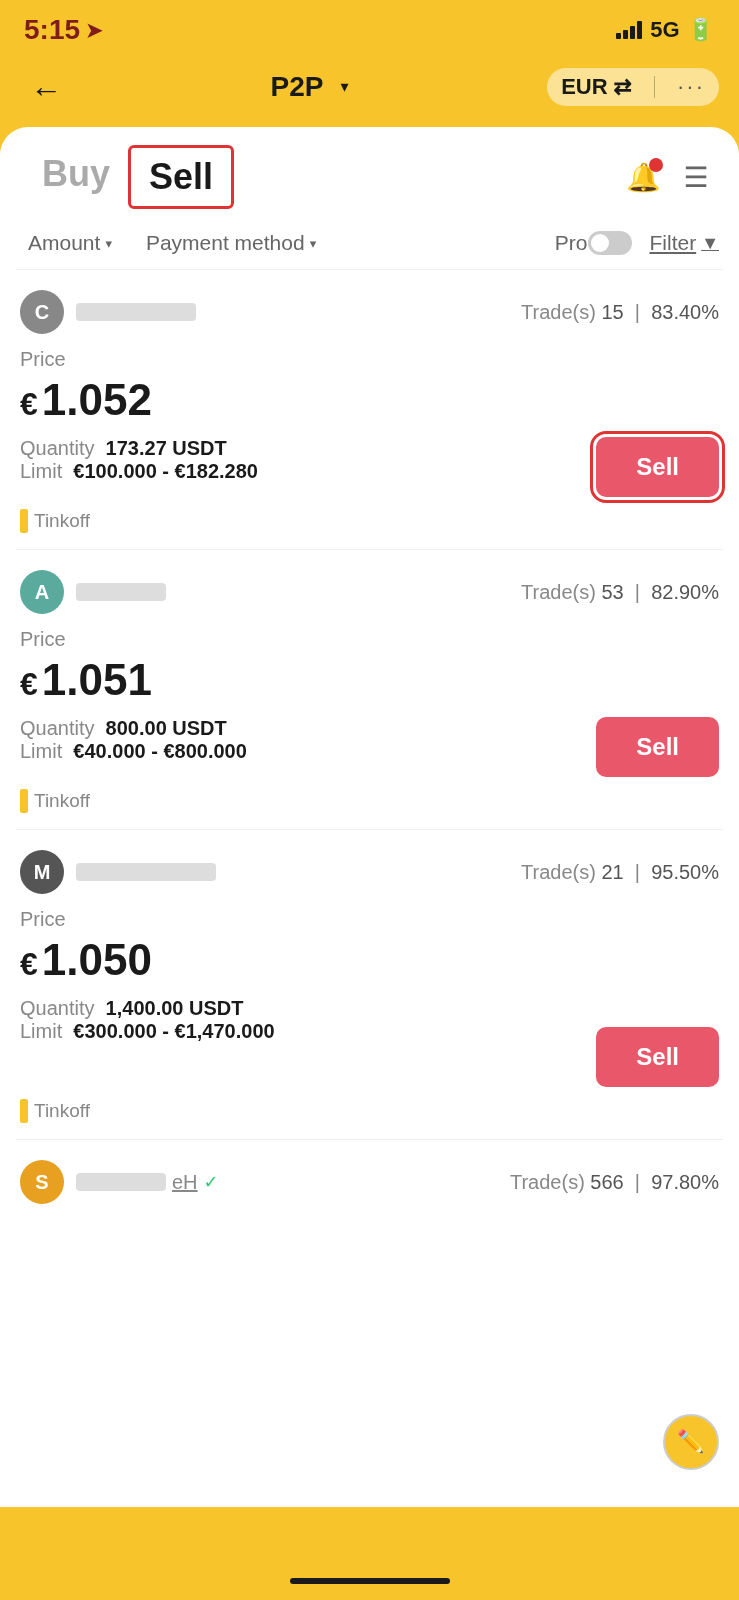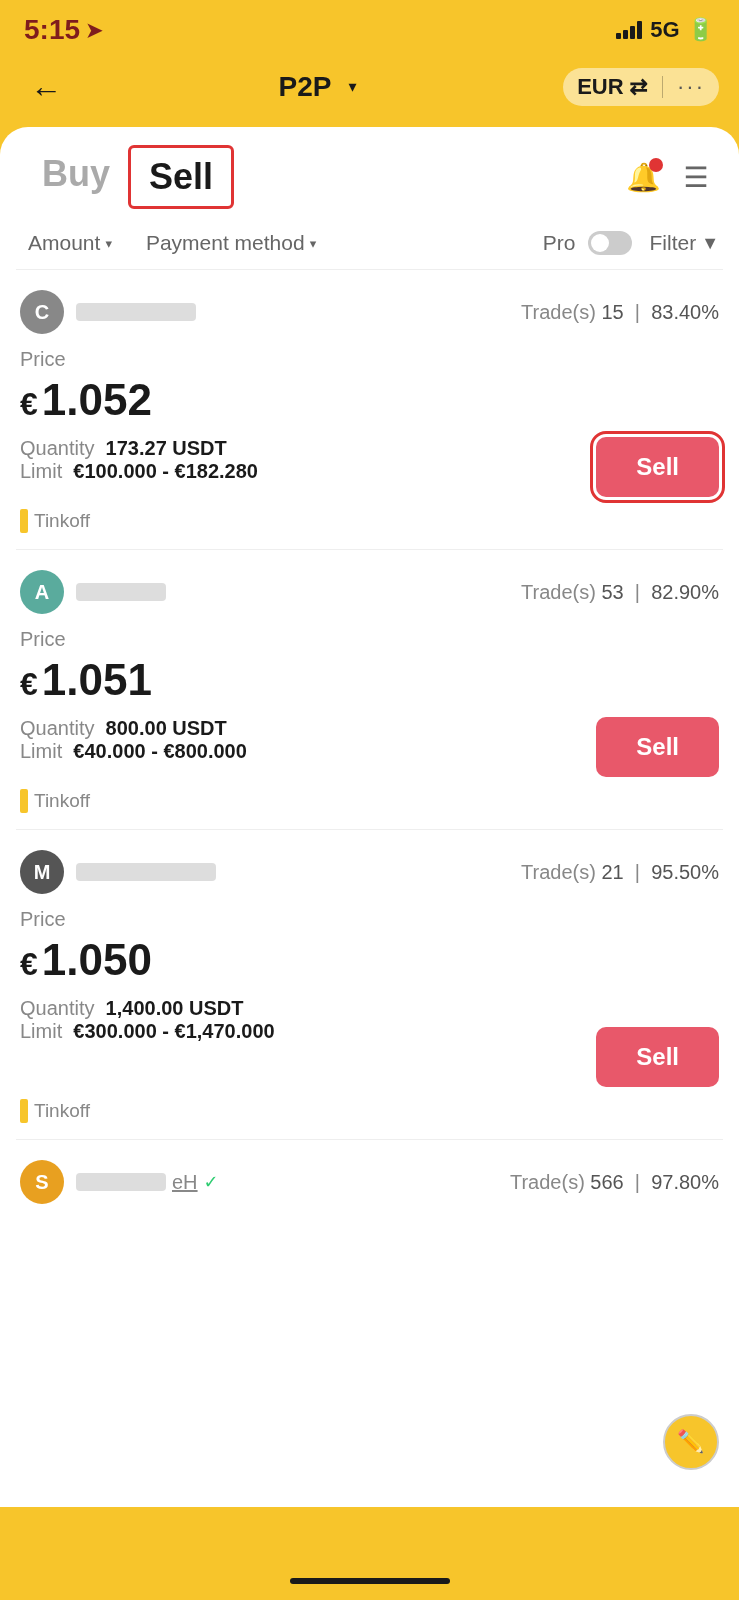--- a/index.html
+++ b/index.html
@@ -79,21 +79,21 @@
       font-weight: 700;
       color: #1a1a1a;
     }
     .nav-dropdown-icon {
       font-size: 16px;
       color: #1a1a1a;
     }
     .nav-right {
       display: flex;
       align-items: center;
-      gap: 4px;
+      gap: 12px;
       background: rgba(255,255,255,0.5);
       border-radius: 50px;
       padding: 6px 14px;
       justify-content: center;
     }
     .nav-currency {
       font-size: 22px;
       font-weight: 600;
       color: #1a1a1a;
       display: flex;
@@ -207,21 +207,21 @@
       padding: 4px 8px;
     }
     .filter-arrow {
       font-size: 13px;
       color: #666;
     }
     .filter-spacer { flex: 1; }
     .pro-toggle {
       display: flex;
       align-items: center;
-      gap: 12px;
+      gap: 0;
       font-size: 21px;
       color: #666;
       margin-right: 18px;
     }
     .toggle-track {
       width: 44px;
       height: 24px;
       background: #ccc;
       border-radius: 12px;
       position: relative;
@@ -236,20 +236,21 @@
       background: #fff;
       border-radius: 50%;
     }
     .filter-icon-btn {
       display: flex;
       align-items: center;
       gap: 5px;
       font-size: 21px;
       color: #666;
       cursor: pointer;
+      text-decoration: underline;
     }
 
     
     .divider {
       height: 1px;
       background: #eee;
       margin: 0 16px;
     }
 
     

